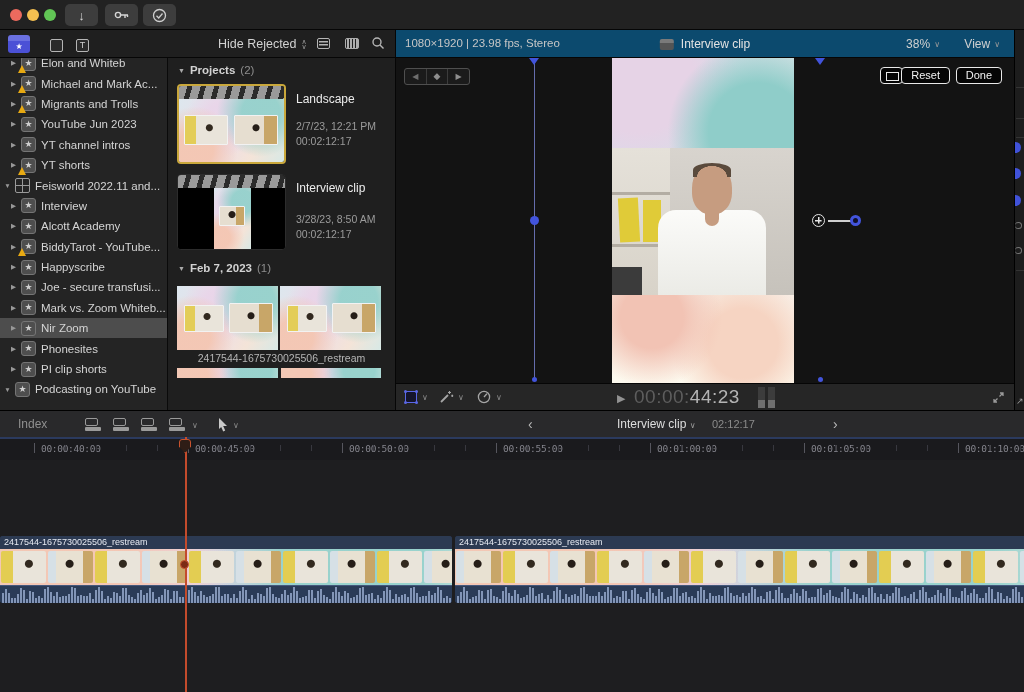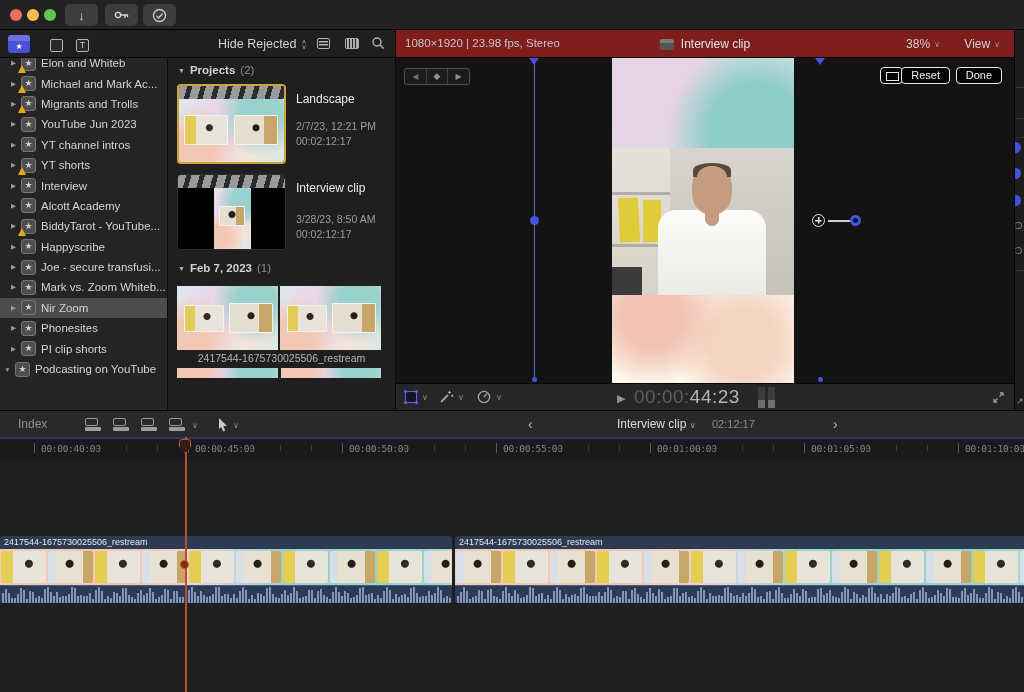--- a/index.html
+++ b/index.html
@@ -70,21 +70,21 @@
   .p-meta { position:absolute; left:128px; font-size:10.5px; color:#9b9b9b; }
   .fstrip { position:absolute; left:9px; top:228px; width:204px; height:64px; display:flex; gap:2px; }
   .fcell { position:relative; width:101px; height:64px; overflow:hidden; }
   .fstrip2 { position:absolute; left:9px; top:310px; width:204px; height:10px; display:flex; gap:3px; }
   .fcell2 { width:101px; height:10px; }
   .media-label { position:absolute; left:0; top:294px; width:100%; text-align:center; font-size:10.5px; color:#b5b5b5; }
   .browser-status { position:absolute; left:0; bottom:0; width:100%; height:33px; background:#272727;
     border-top:1px solid #0b0b0b; text-align:center; font-size:10.5px; color:#bdbdbd; line-height:24px; }
 
   
-  .viewer-header { position:absolute; left:395px; top:30px; width:619px; height:28px; background:#7f1d1d;
+  .viewer-header { position:absolute; left:395px; top:30px; width:619px; height:28px; background:#0c4a6e;
     border-bottom:1px solid #060606; border-left:1px solid #060606; }
   .vh-fmt { position:absolute; left:9px; top:7px; font-size:11.5px; color:#c6c6c6; }
   .vh-center { position:absolute; left:50%; top:7px; transform:translateX(-50%); display:flex; gap:7px; align-items:center; }
   .vh-clap { width:14px; height:11px; background:linear-gradient(#7a7a7a 0 4px, #555 4px); border-radius:2px; }
   .vh-title { font-size:12px; color:#e3e3e3; }
   .vh-menu { position:absolute; top:7px; font-size:12px; color:#d0d0d0; display:flex; gap:4px; align-items:center; }
   .chevron { font-size:8px; color:#9a9a9a; }
   .canvas { position:absolute; left:395px; top:58px; width:619px; height:325px; background:#131313; overflow:hidden;
     border-left:1px solid #060606; }
   .video { position:absolute; left:216px; top:0; width:182px; height:325px; }
@@ -252,20 +252,25 @@
       </div>
       <div class="sb-row lvl1">
         <span class="tri">▶</span>
         <span class="sb-ic ic-star">★</span>
         <span class="sb-label">YT channel intros</span>
       </div>
       <div class="sb-row lvl1">
         <span class="tri">▶</span>
         <span class="sb-ic ic-star">★<i class="warn"></i></span>
         <span class="sb-label">YT shorts</span>
+      </div>
+      <div class="sb-row lvl0">
+        <span class="tri">▼</span>
+        <span class="sb-ic ic-library"></span>
+        <span class="sb-label">Feisworld 2022.11 and...</span>
       </div>
       <div class="sb-row lvl1">
         <span class="tri">▶</span>
         <span class="sb-ic ic-star">★</span>
         <span class="sb-label">Interview</span>
       </div>
       <div class="sb-row lvl1">
         <span class="tri">▶</span>
         <span class="sb-ic ic-star">★</span>
         <span class="sb-label">Alcott Academy</span>

